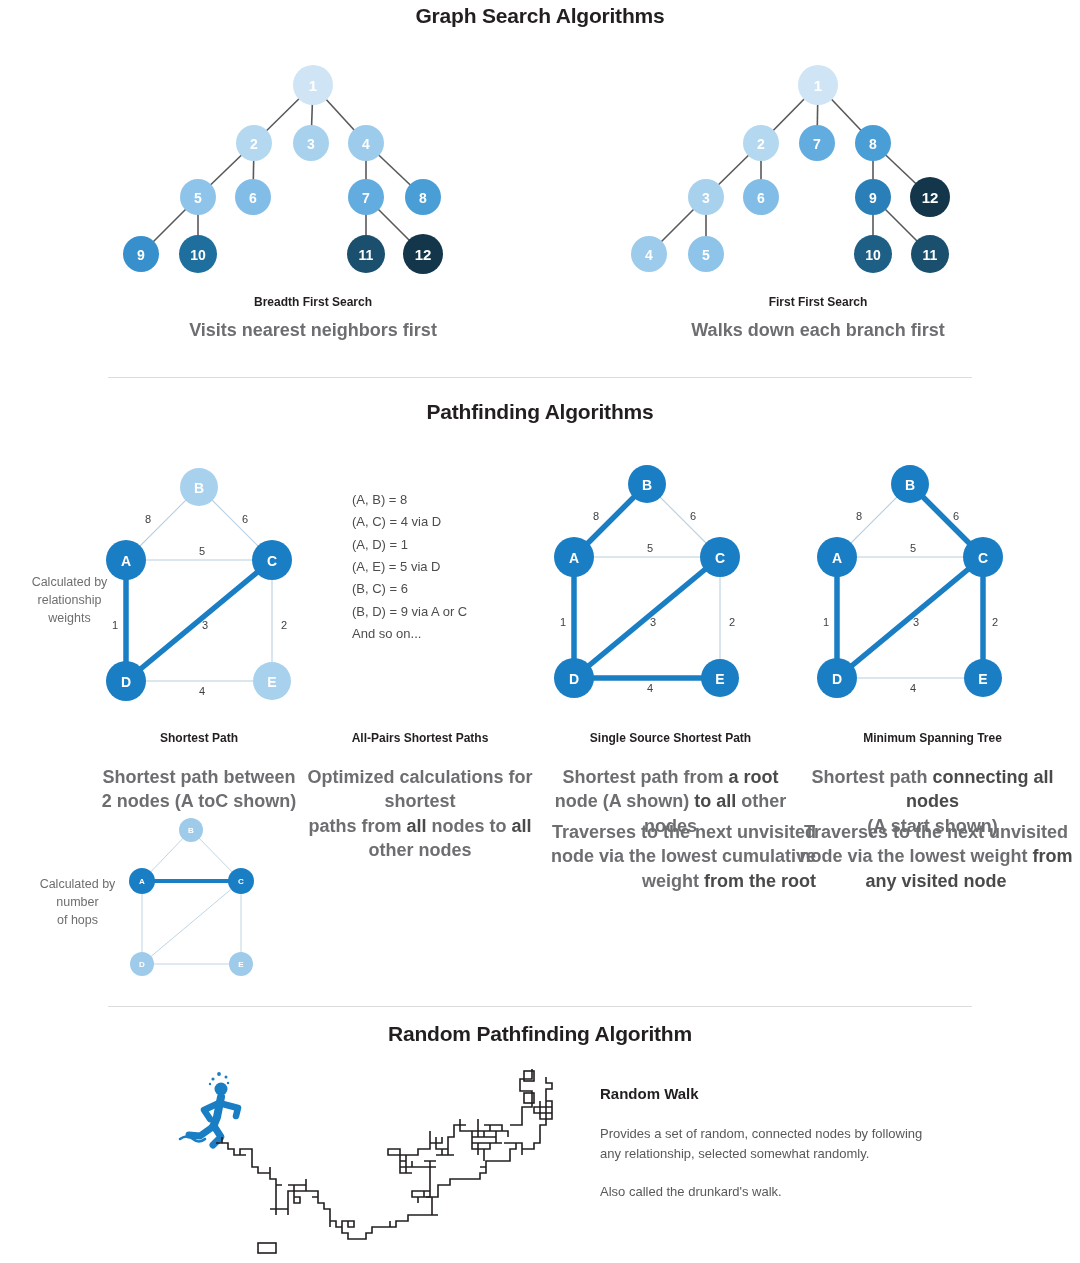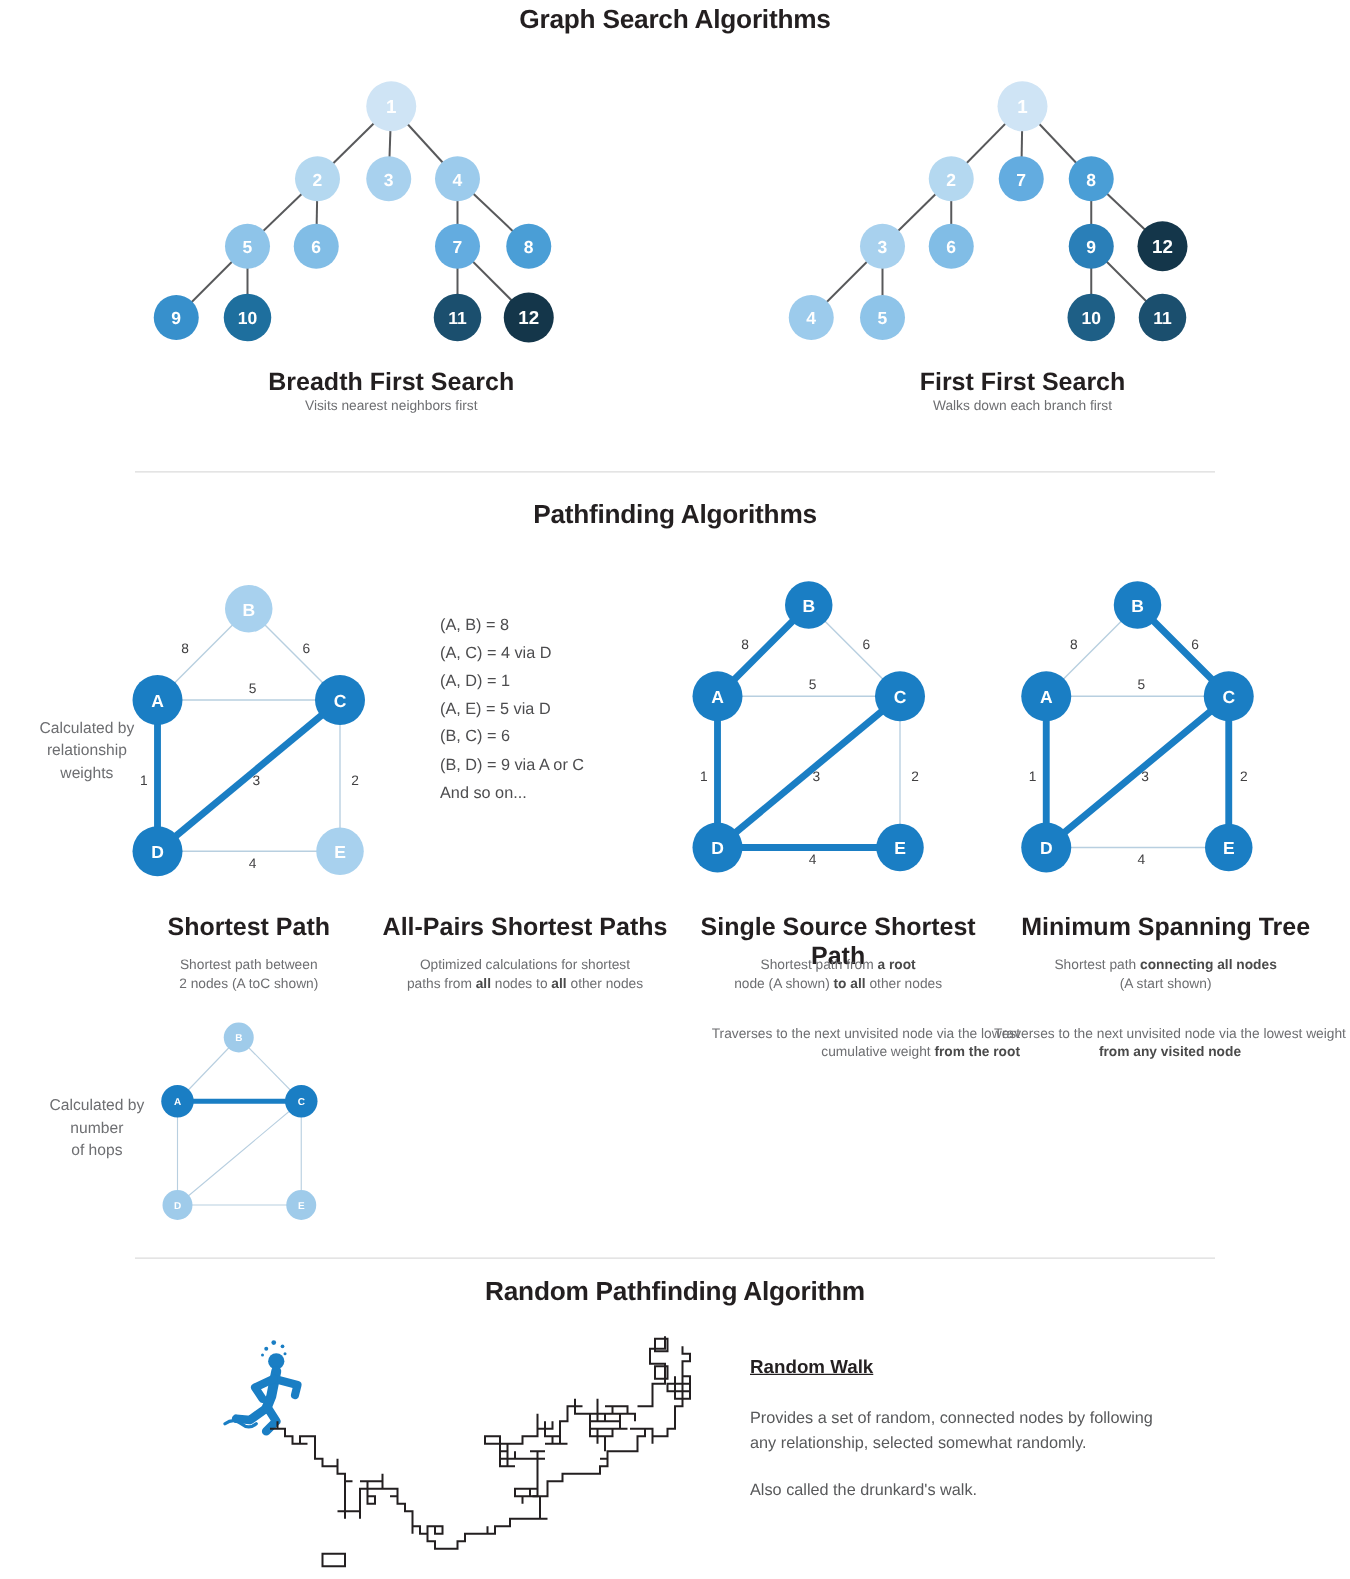--- a/index.html
+++ b/index.html
@@ -29,30 +29,31 @@
   .divider {
     position: absolute;
     left: 108px;
     width: 864px;
     height: 1px;
     background: #dcdcdc;
   }
   .graph-title {
     position: absolute;
     text-align: center;
-    font-size: 20px;
+    font-size: 12px;
     font-weight: bold;
     color: #231f20;
   }
   .graph-sub {
     position: absolute;
     text-align: center;
-    font-size: 11px;
+    font-size: 18px;
     color: #6d6e71;
     line-height: 1.35;
+    font-weight: bold;
   }
   .graph-sub b { color: #4a4a4a; }
   .side-label {
     position: absolute;
     font-size: 12.5px;
     color: #6d6e71;
     line-height: 1.45;
     text-align: center;
   }
   .pairs-list {
@@ -431,15 +432,15 @@
     <g>
       <path d="M36 78 L42 78 L42 72 L42 78 L48 78 L48 84 L54 84 L54 90 L60 90 L66 90 L60 90 L60 84 L66 84 L72 84 L72 90 L72 96 L72 102 L78 102 L78 108 L84 108 L90 108 L90 102 L90 108 L90 114 L90 108 L90 114 L96 114 L96 120 L102 120 L96 120 L96 126 L96 132 L96 126 L96 132 L96 138 L96 144 L96 150 L96 144 L90 144 L96 144 L102 144 L108 144 L108 150 L108 144 L108 138 L108 132 L108 126 L114 126 L114 132 L120 132 L120 138 L114 138 L114 132 L114 126 L120 126 L126 126 L132 126 L126 126 L126 120 L126 114 L126 120 L126 126 L120 126 L114 126 L114 120 L108 120 L114 120 L120 120 L126 120 L126 126 L132 126 L138 126 L138 132 L132 132 L138 132 L138 138 L144 138 L144 144 L150 144 L150 150 L150 156 L150 162 L150 156 L156 156 L156 162 L162 162 L162 156 L168 156 L174 156 L174 162 L168 162 L168 156 L168 162 L168 156 L162 156 L162 162 L162 168 L168 168 L168 174 L174 174 L180 174 L174 174 L180 174 L174 174 L168 174 L174 174 L180 174 L186 174 L186 168 L192 168 L192 162 L198 162 L204 162 L210 162 L210 156 L210 162 L216 162 L216 156 L222 156 L228 156 L228 150 L234 150 L240 150 L246 150 L252 150 L258 150 L252 150 L252 144 L252 138 L252 132 L246 132 L252 132 L258 132 L258 126 L258 120 L264 120 L270 120 L270 114 L276 114 L282 114 L288 114 L294 114 L300 114 L294 114 L300 114 L300 108 L306 108 L306 102 L300 102 L306 102 L306 96 L312 96 L318 96 L324 96 L330 96 L330 90 L330 84 L336 84 L336 78 L330 78 L324 78 L330 78 L336 78 L342 78 L342 84 L342 90 L342 84 L348 84 L354 84 L354 78 L354 84 L354 78 L360 78 L360 72 L360 66 L360 60 L366 60 L366 54 L372 54 L372 48 L366 48 L360 48 L360 42 L360 48 L360 42 L354 42 L354 48 L354 42 L360 42 L354 42 L354 48 L360 48 L360 54 L366 54 L366 48 L366 42 L372 42 L366 42 L366 36 L372 36 L366 36 L366 42 L372 42 L366 42 L366 48 L366 42 L372 42 L366 42 L372 42 L372 48 L372 42 L372 48 L372 42 L366 42 L360 42 L360 36 L360 42 L366 42 L372 42 L372 36 L366 36 L366 30 L366 24 L366 30 L366 24 L372 24 L372 18 L366 18 L372 18 L366 18 L366 12" stroke="#231f20" stroke-width="1.6" fill="none" stroke-linejoin="miter" stroke-linecap="butt"></path>
       <path d="M250 120 L250 126 L244 126 L244 132 L238 132 L244 132 L238 132 L238 138 L238 132 L232 132 L232 126 L238 126 L244 126 L244 132 L250 132 L250 126 L250 120 L250 114 L250 108 L250 102 L250 96 L244 96 L250 96 L256 96 L250 96 L250 102 L244 102 L250 102 L256 102 L250 102 L250 96 L250 102 L244 102 L238 102 L232 102 L226 102 L226 108 L226 102 L232 102 L226 102 L232 102 L226 102 L226 108 L226 102 L232 102 L232 96 L232 102 L226 102 L220 102 L220 96 L226 96 L226 90 L226 96 L220 96 L220 102 L220 108 L226 108 L232 108 L226 108 L220 108 L220 102 L226 102 L220 102 L220 96 L220 90 L220 84 L214 84 L208 84 L208 90 L214 90 L220 90 L226 90 L226 96 L226 102 L226 96 L226 90 L232 90 L226 90 L232 90 L238 90 L238 84 L244 84 L250 84 L250 78 L250 72 L250 66 L250 72 L250 78 L256 78 L256 72 L256 78 L256 72 L256 78 L262 78 L262 72 L262 78 L256 78 L256 84 L262 84 L268 84 L268 90 L274 90 L268 90 L262 90 L256 90 L262 90 L256 90 L262 90 L262 84 L262 90 L268 90 L268 84 L268 78 L268 72 L274 72 L274 66 L274 60 L280 60 L280 54 L280 60 L286 60 L280 60 L280 66 L286 66 L292 66 L298 66 L298 72 L304 72 L310 72 L316 72 L316 78 L322 78 L316 78 L310 78 L316 78 L316 72 L316 66 L322 66 L316 66 L322 66 L328 66 L328 72 L328 66 L322 66 L316 66 L316 72 L316 66 L322 66 L322 60 L316 60 L310 60 L304 60 L310 60 L310 66 L304 66 L310 66 L316 66 L316 72 L310 72 L304 72 L298 72 L292 72 L298 72 L304 72 L304 66 L298 66 L298 60 L298 54 L298 60 L298 66 L298 60 L298 66 L292 66 L292 72 L292 78 L292 84 L298 84 L298 78 L298 84 L292 84 L292 78 L298 78 L304 78 L298 78 L292 78 L298 78 L298 84 L298 90 L298 84 L298 90 L298 84 L298 90 L298 84 L304 84 L304 90 L304 96 L304 90 L304 84 L310 84 L310 78 L304 78" stroke="#231f20" stroke-width="1.6" fill="none"></path>
       <path d="M330 60 L342 60 L342 42 L352 42 L352 26 L340 26 L340 14 L352 14 L352 4" stroke="#231f20" stroke-width="1.6" fill="none"></path>
       <rect x="344" y="6" width="10" height="10" stroke="#231f20" stroke-width="1.6" fill="none"></rect>
       <rect x="344" y="28" width="10" height="10" stroke="#231f20" stroke-width="1.6" fill="none"></rect>
       <rect x="78" y="178" width="18" height="10" stroke="#231f20" stroke-width="1.6" fill="none"></rect>
     </g>
   </svg>
 
-<div class="rw-head" style="left:600px;top:1085px;text-decoration:underline;">Random Walk</div>
+<div class="rw-head" style="left:600px;top:1085px;">Random Walk</div>
 <div class="rw-body" style="left:600px;top:1124px;">Provides a set of random, connected nodes by following any relationship, selected somewhat  randomly.</div>
 <div class="rw-body" style="left:600px;top:1182px;">Also called the drunkard's walk.</div>
 
 </body></html>

